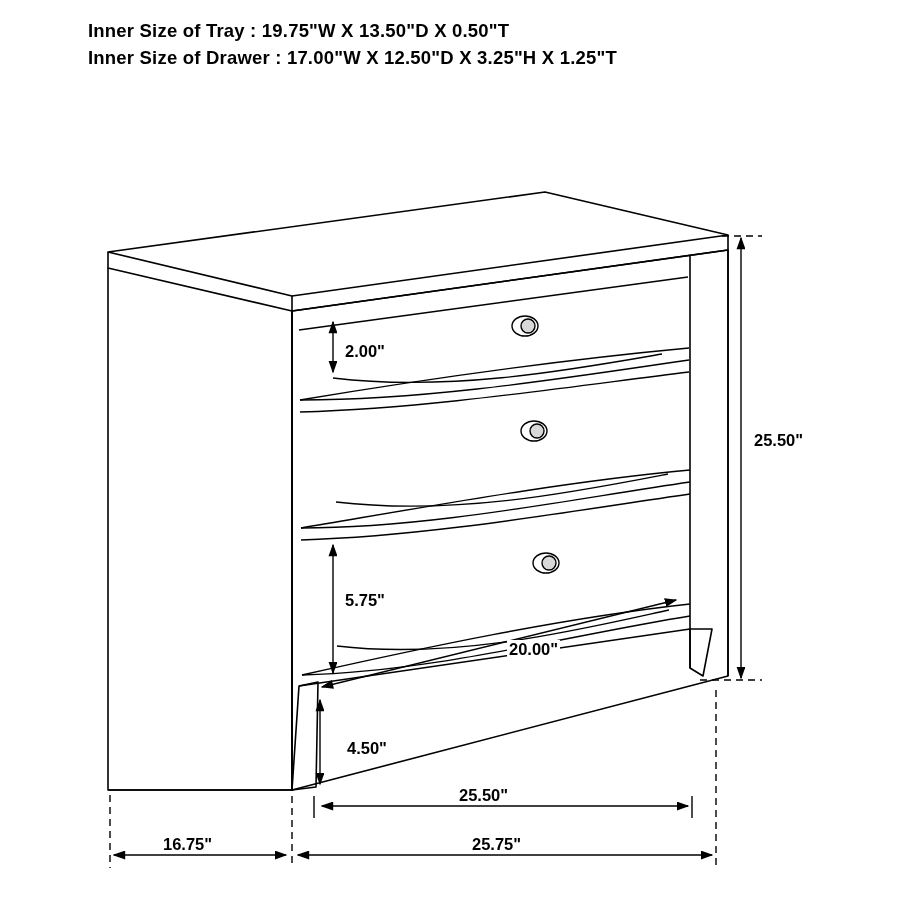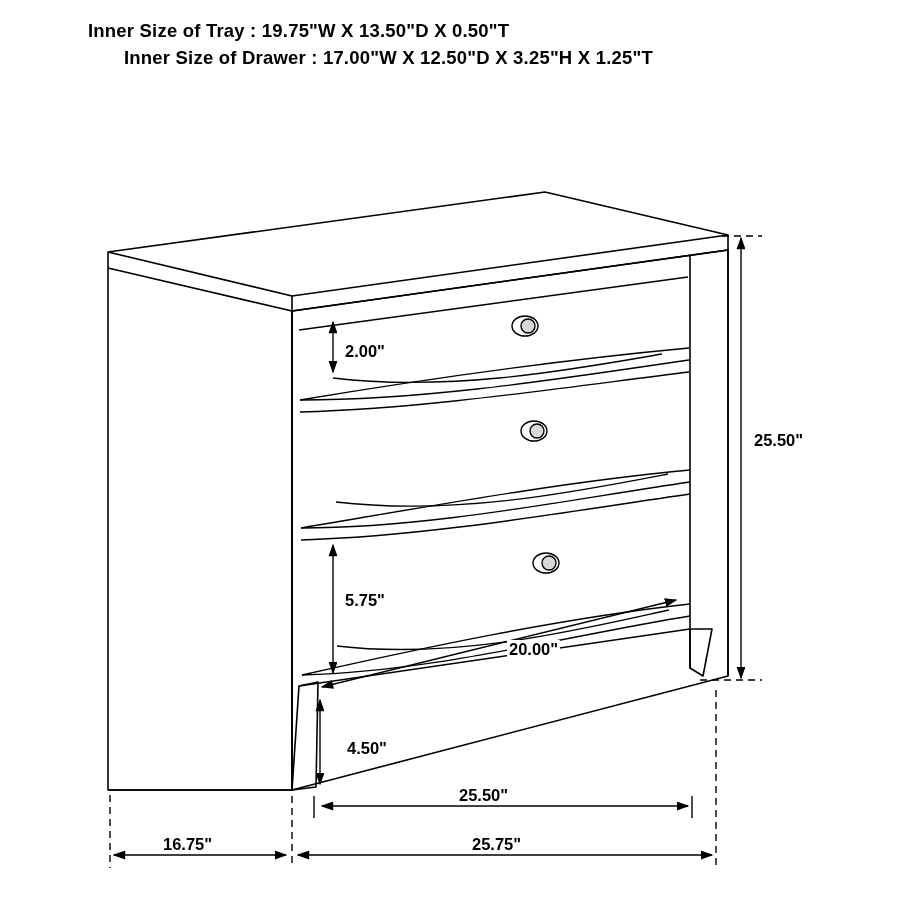--- a/index.html
+++ b/index.html
@@ -23,21 +23,21 @@
   .spec-line {
     position: absolute;
     left: 88px;
     font-size: 18.5px;
     font-weight: bold;
     letter-spacing: 0.2px;
     white-space: nowrap;
     color: #000;
   }
   #spec-1 { top: 20px; }
-  #spec-2 { top: 47px; margin-left: 36px; }
+  #spec-2 { top: 47px; }
 
   svg#drawing {
     position: absolute;
     left: 0;
     top: 0;
     width: 900px;
     height: 900px;
   }
   .dimlabel {
     position: absolute;

